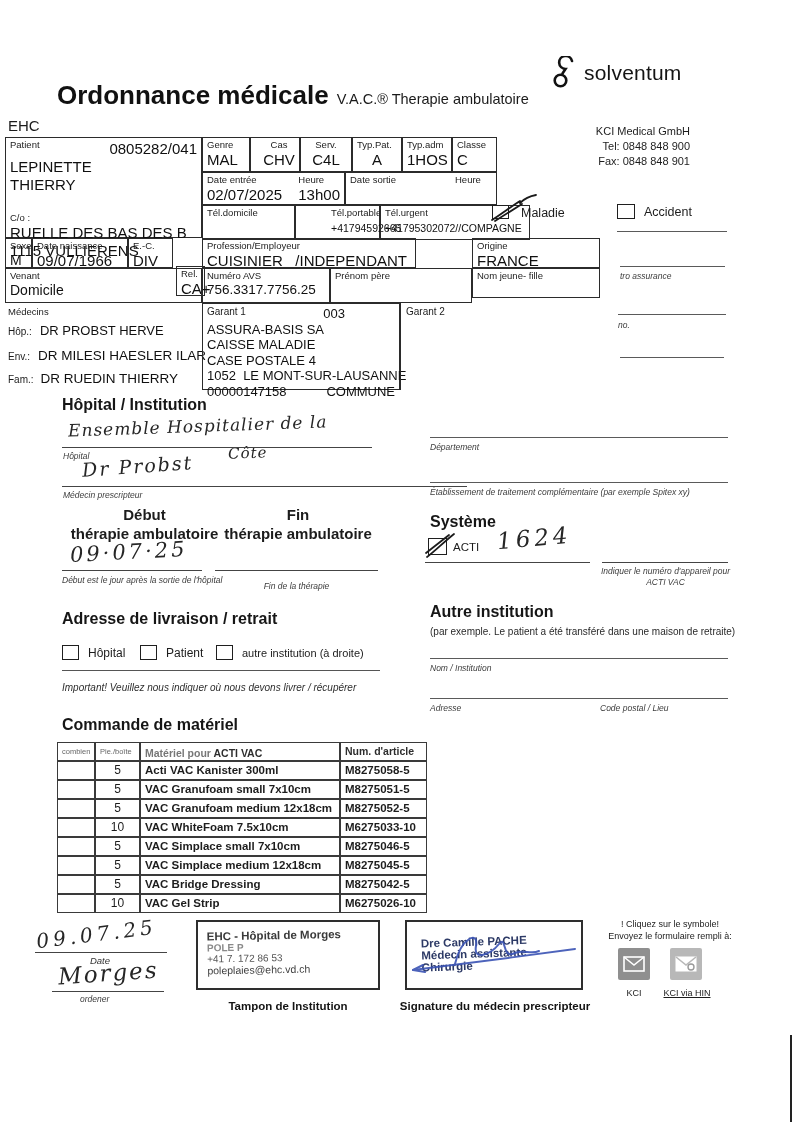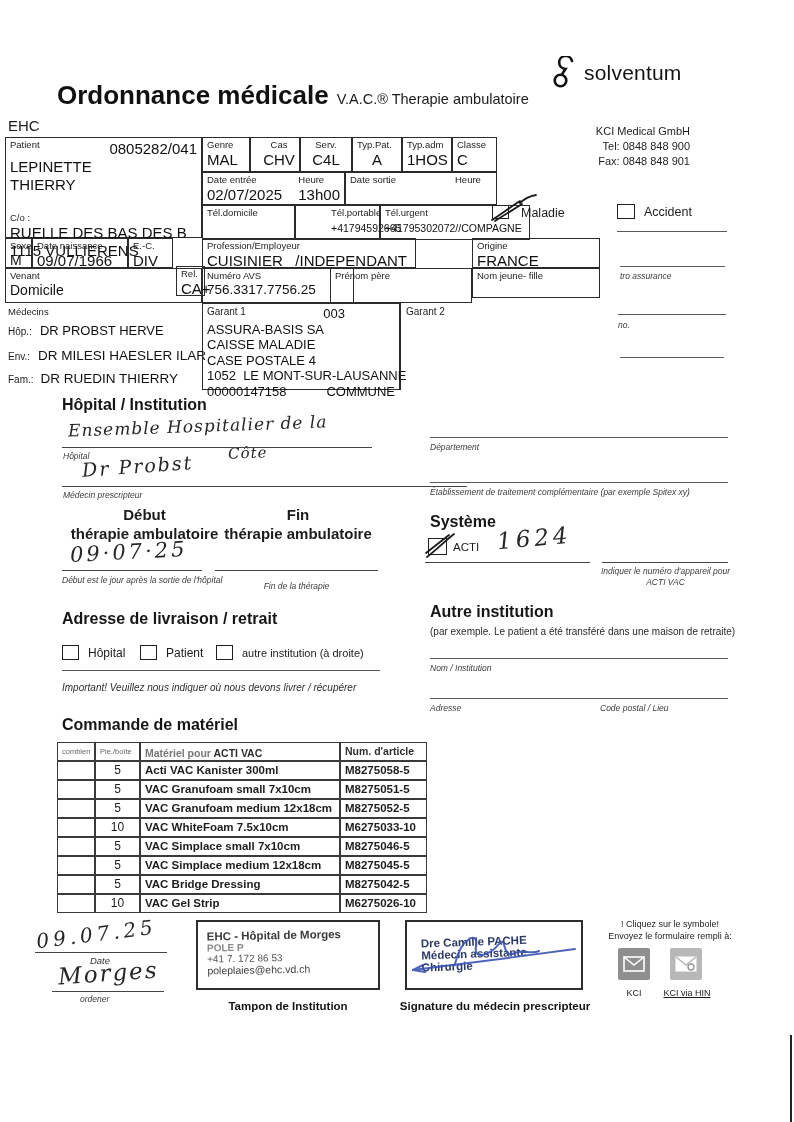--- a/index.html
+++ b/index.html
@@ -159,21 +159,21 @@
   </div>
   <div class="cell" style="left:5px;top:268px;width:197px;height:35px;">
     <div class="lbl">Venant</div>
     <div class="val">Domicile</div>
   </div>
 
   <div class="cell" style="left:472px;top:238px;width:128px;height:30px;">
     <div class="lbl">Origine</div>
     <div class="val big">FRANCE</div>
   </div>
-  <div class="cell" style="left:202px;top:268px;width:152px;height:35px;">
+  <div class="cell" style="left:202px;top:268px;width:128px;height:35px;">
     <div class="lbl">Numéro AVS</div>
     <div class="val" style="font-size:13.5px;">756.3317.7756.25</div>
   </div>
   <div class="cell" style="left:330px;top:268px;width:142px;height:35px;">
     <div class="lbl">Prénom père</div>
   </div>
   <div class="cell" style="left:472px;top:268px;width:128px;height:30px;">
     <div class="lbl">Nom jeune- fille</div>
   </div>
 

